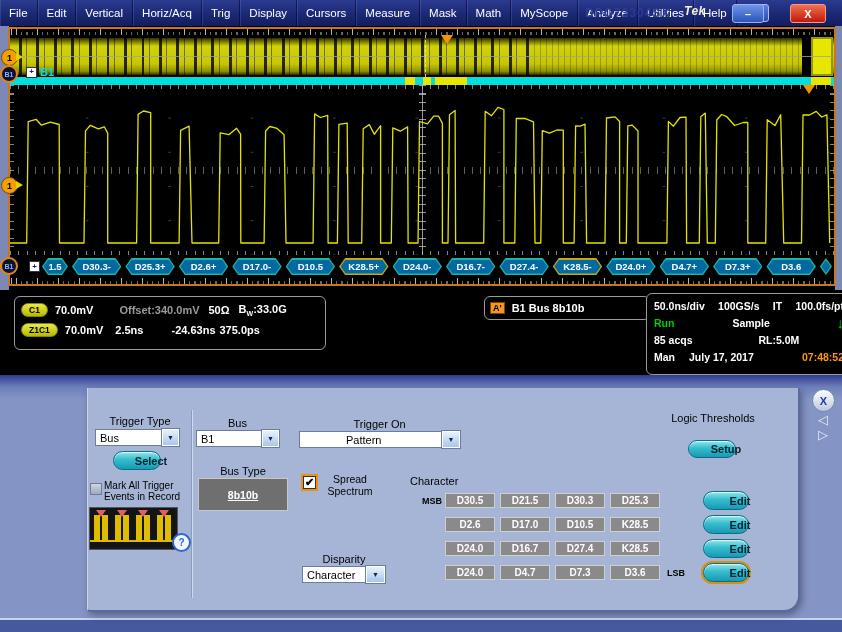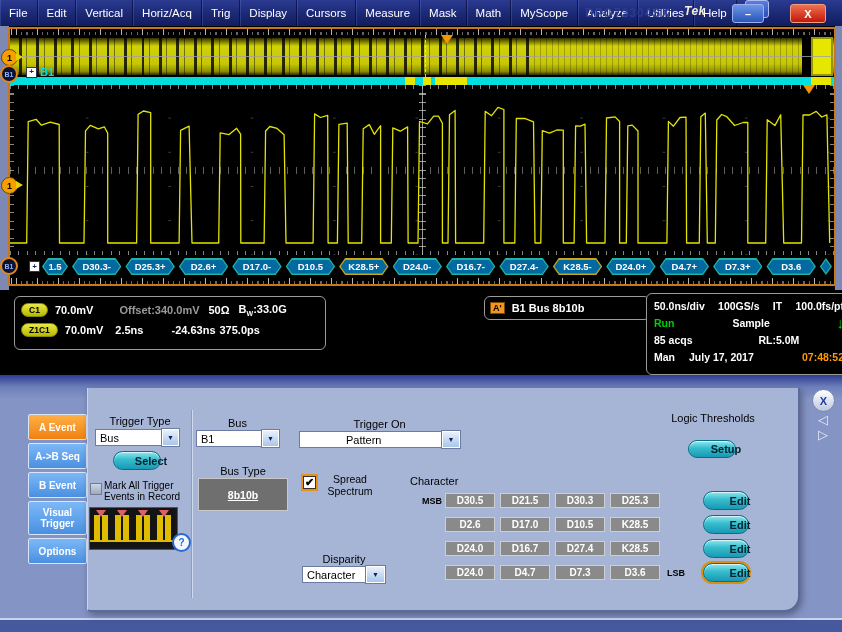--- a/index.html
+++ b/index.html
@@ -1,21 +1,21 @@
 <!DOCTYPE html>
 <html><head>
 <meta charset="utf-8">
 <style>
   html,body{margin:0;padding:0;background:#222;}
   #screen{position:relative;width:842px;height:632px;overflow:hidden;
     font-family:"Liberation Sans",sans-serif;background:#000;user-select:none;}
   
   .menubar{position:absolute;left:0;top:0;width:842px;height:26px;
     background:linear-gradient(180deg,#2b3b90 0%,#1b2874 55%,#121d5e 100%);
-    display:flex;color:#fff;font-size:11.5px;}
+    display:flex;align-items:center;color:#fff;font-size:11.5px;}
   .menu-items{display:flex;height:100%;align-items:center;}
   .menu-item{padding:0 9px;height:100%;display:flex;align-items:center;
     border-right:1px solid rgba(0,0,40,.55);box-shadow:inset 1px 0 0 rgba(150,170,255,.18);
     white-space:nowrap;cursor:default;}
   .mb-ddbtn{width:22px;height:16px;margin-left:8px;border:1px solid #aebdf5;border-radius:3px;
     background:linear-gradient(180deg,#5c7ee0,#2c4cb0);display:flex;align-items:center;justify-content:center;
     color:#fff;font-size:7px;}
   .mb-model{position:absolute;left:585px;top:6px;color:#2c3c96;font-size:12px;font-weight:bold;letter-spacing:1px;}
   .mb-logo{position:absolute;left:684px;top:4px;color:#f3eeda;font-size:12px;font-weight:bold;
     font-style:italic;letter-spacing:.5px;}
@@ -351,27 +351,20 @@
         <span>Man</span>
         <span style="margin-left:14px;">July 17, 2017</span>
         <span class="org" style="margin-left:auto;">07:48:52</span>
       </div>
     </div>
   </div>
 
   <div class="bottom">
     <div class="bstrip"></div>
 
-    <div class="tabs">
-        <div class="tab active">A Event</div>
-        <div class="tab">A-&gt;B Seq</div>
-        <div class="tab">B Event</div>
-        <div class="tab tall">Visual Trigger</div>
-        <div class="tab">Options</div>
-      </div>
 
     <div class="panel">
       <div class="divider"></div>
 
       <div class="plabel" style="left:4px;top:27px;width:96px;">Trigger Type</div>
       <div class="dd" style="left:7px;top:41px;">
         <div class="dd-val" style="width:67px;">Bus</div>
         <div class="dd-btn">
             <span class="caret">▼</span>
           </div>

